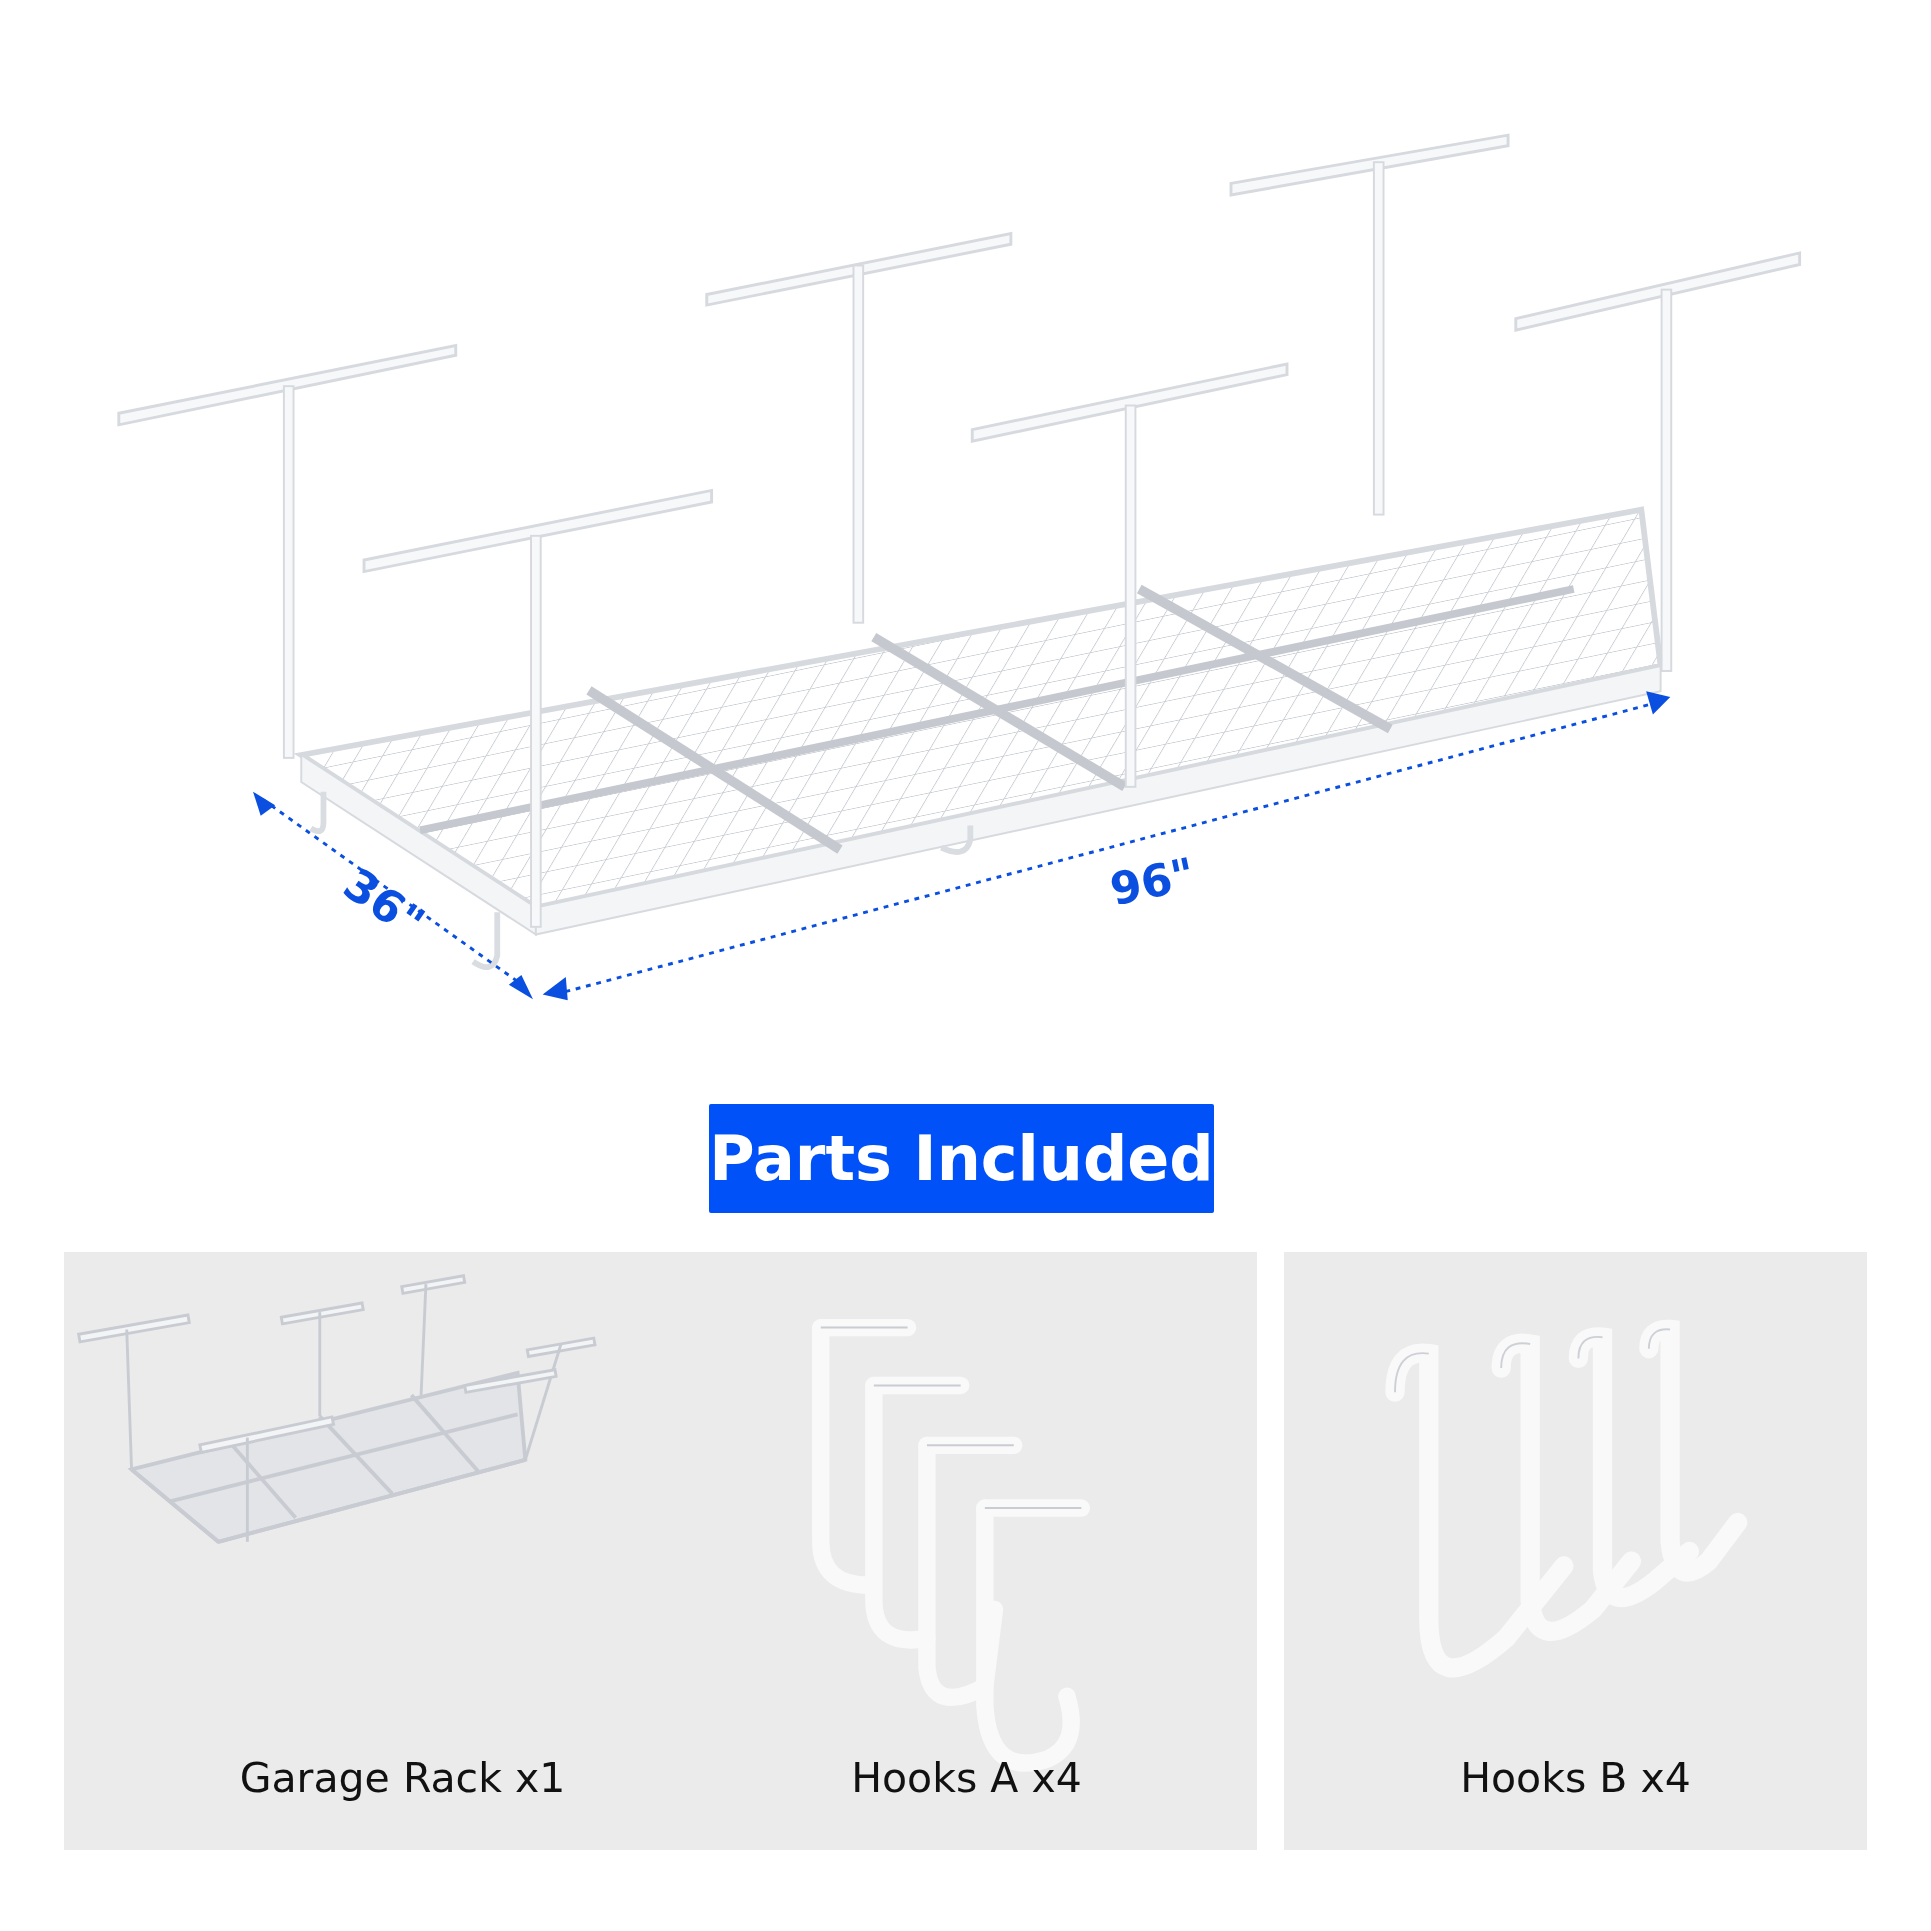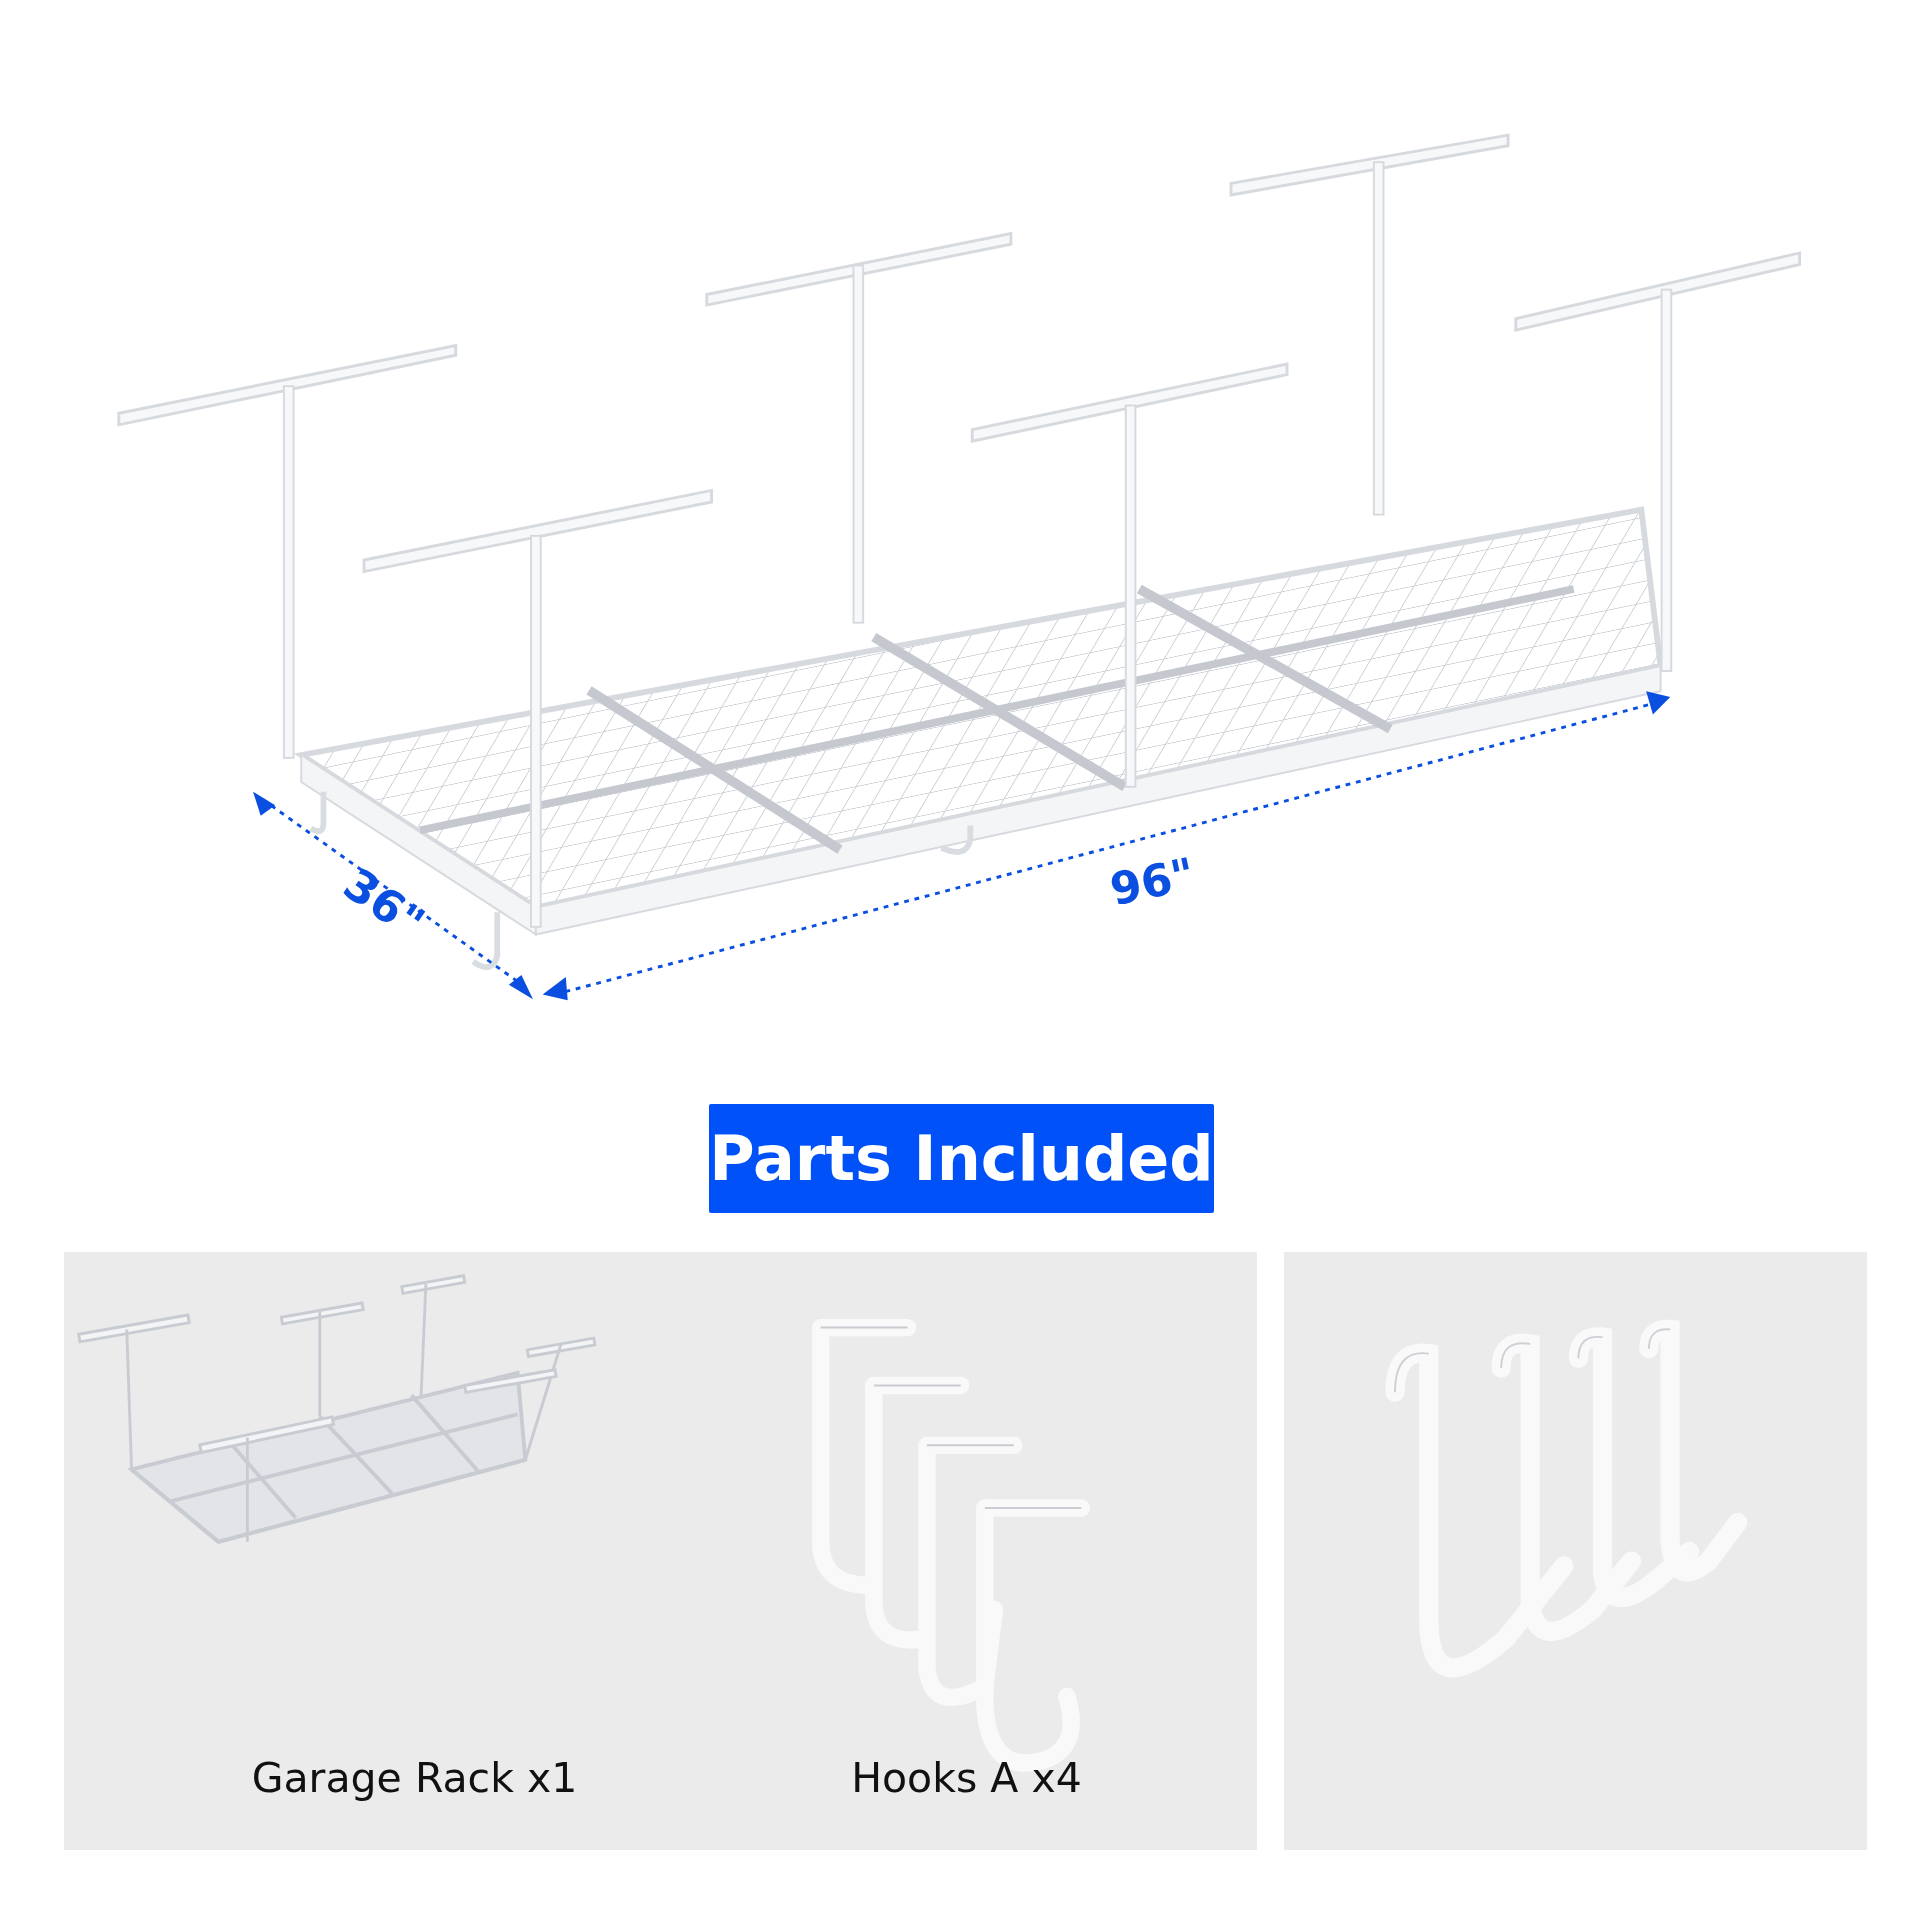--- a/index.html
+++ b/index.html
@@ -63,21 +63,21 @@
   <g>
     <line x1="575" y1="1030" x2="1715" y2="728" stroke="#0A4FE0" stroke-width="3" stroke-dasharray="5,6"></line>
     <polygon points="562,1030 586,1012 588,1036" fill="#0A4FE0"></polygon>
     <polygon points="1730,722 1705,716 1712,740" fill="#0A4FE0"></polygon>
     <text class="dim" x="1150" y="930" transform="rotate(-12 1190 915)">96"</text>
   </g>
 </svg>
 
 <div class="badge">Parts Included</div>
 
-<div class="panel" style="left:64px; width:677px;padding-left:24px;">
+<div class="panel" style="left:64px; width:677px;">
   <svg width="581" height="598" viewBox="0 0 602 619">
     <g stroke="#C8CCD2" stroke-width="4" fill="none">
       <polygon points="70,225 470,125 478,215 160,300" fill="#E2E4E8"></polygon>
       <line x1="70" y1="225" x2="160" y2="300"></line>
       <line x1="160" y1="300" x2="478" y2="215"></line>
       <line x1="170" y1="195" x2="240" y2="275"></line>
       <line x1="265" y1="170" x2="340" y2="250"></line>
       <line x1="360" y1="148" x2="430" y2="228"></line>
       <line x1="110" y1="258" x2="470" y2="168"></line>
     </g>
@@ -128,14 +128,15 @@
       <path d="M305 110 Q305 85 330 88 V330 Q335 380 385 340 L420 310"></path>
       <path d="M378 100 Q378 78 400 80 V300 Q405 350 440 320 L470 280"></path>
     </g>
     <g fill="none" stroke="#CDD0D5" stroke-width="2">
       <path d="M115 145 Q115 100 150 105"></path>
         <path d="M225 120 Q225 90 255 95"></path>
         <path d="M305 110 Q305 85 330 88"></path>
         <path d="M378 100 Q378 78 400 80"></path>
     </g>
   </svg>
+  <div class="plabel">Hooks B x4</div>
 </div>
 
 
 </body></html>

